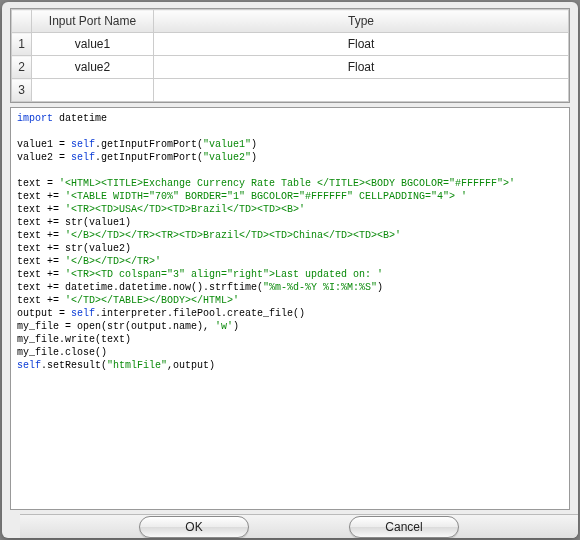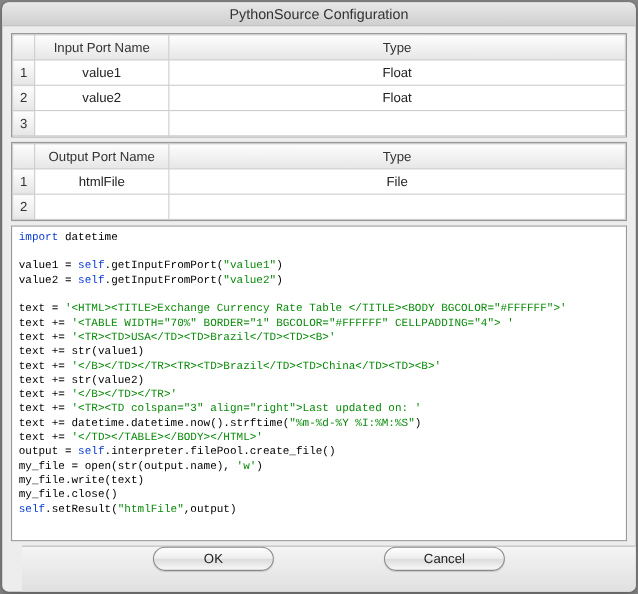--- a/index.html
+++ b/index.html
@@ -80,46 +80,45 @@
   font-family: Monaco, "Courier New", monospace;
   font-size: 10px;
   line-height: 13px;
   white-space: pre;
   overflow: auto;
   color: #000;
 }
 .kw { color: #0a3bd6; }
 .str { color: #0a8a0a; }
 .button-row {
-  height: 42px;
+  height: 24px;
   background: linear-gradient(#f4f4f4, #e0e0e0);
   border-top: 1px solid #bbb;
   display: flex;
   justify-content: center;
-  align-items: flex-start;
+  align-items: center;
   gap: 100px;
   margin-left: 18px;
 }
 .aqua-btn {
   width: 110px;
   height: 22px;
   border-radius: 11px;
   border: 1px solid #8a8a8a;
   background: linear-gradient(#ffffff, #ededed 48%, #dcdcdc 52%, #f8f8f8);
   font-size: 12px;
   color: #222;
   cursor: pointer;
   box-shadow: 0 1px 1px rgba(0,0,0,0.15);
 }
 </style>
 </head>
 <body>
 
 <div class="window">
-  <div class="titlebar">PythonSource Configuration</div>
 
   <div class="content">
 
     <div class="grid">
       <table>
         <colgroup>
             <col class="c-num">
             <col class="c-name">
             <col>
           </colgroup>
@@ -141,46 +140,20 @@
         </tr>
         <tr>
           <td class="rownum">3</td>
           <td></td>
           <td></td>
         </tr>
       </tbody>
         </table>
     </div>
 
-    <div class="grid">
-      <table>
-        <colgroup>
-            <col class="c-num">
-            <col class="c-name">
-            <col>
-          </colgroup>
-        <tbody>
-            <tr>
-          <th class="rownum"></th>
-          <th>Output Port Name</th>
-          <th>Type</th>
-        </tr>
-        <tr>
-          <td class="rownum">1</td>
-          <td>htmlFile</td>
-          <td>File</td>
-        </tr>
-        <tr>
-          <td class="rownum">2</td>
-          <td></td>
-          <td></td>
-        </tr>
-      </tbody>
-        </table>
-    </div>
 
     <div class="code-area"><span class="kw">import</span><span> datetime</span>
 
 <span>value1 = </span><span class="kw">self</span><span>.getInputFromPort(</span><span class="str">"value1"</span><span>)</span>
 <span>value2 = </span><span class="kw">self</span><span>.getInputFromPort(</span><span class="str">"value2"</span><span>)</span>
 
 <span>text = </span><span class="str">'&lt;HTML&gt;&lt;TITLE&gt;Exchange Currency Rate Table &lt;/TITLE&gt;&lt;BODY BGCOLOR="#FFFFFF"&gt;'</span>
 <span>text += </span><span class="str">'&lt;TABLE WIDTH="70%" BORDER="1" BGCOLOR="#FFFFFF" CELLPADDING="4"&gt; '</span>
 <span>text += </span><span class="str">'&lt;TR&gt;&lt;TD&gt;USA&lt;/TD&gt;&lt;TD&gt;Brazil&lt;/TD&gt;&lt;TD&gt;&lt;B&gt;'</span>
 <span>text += str(value1)</span>

